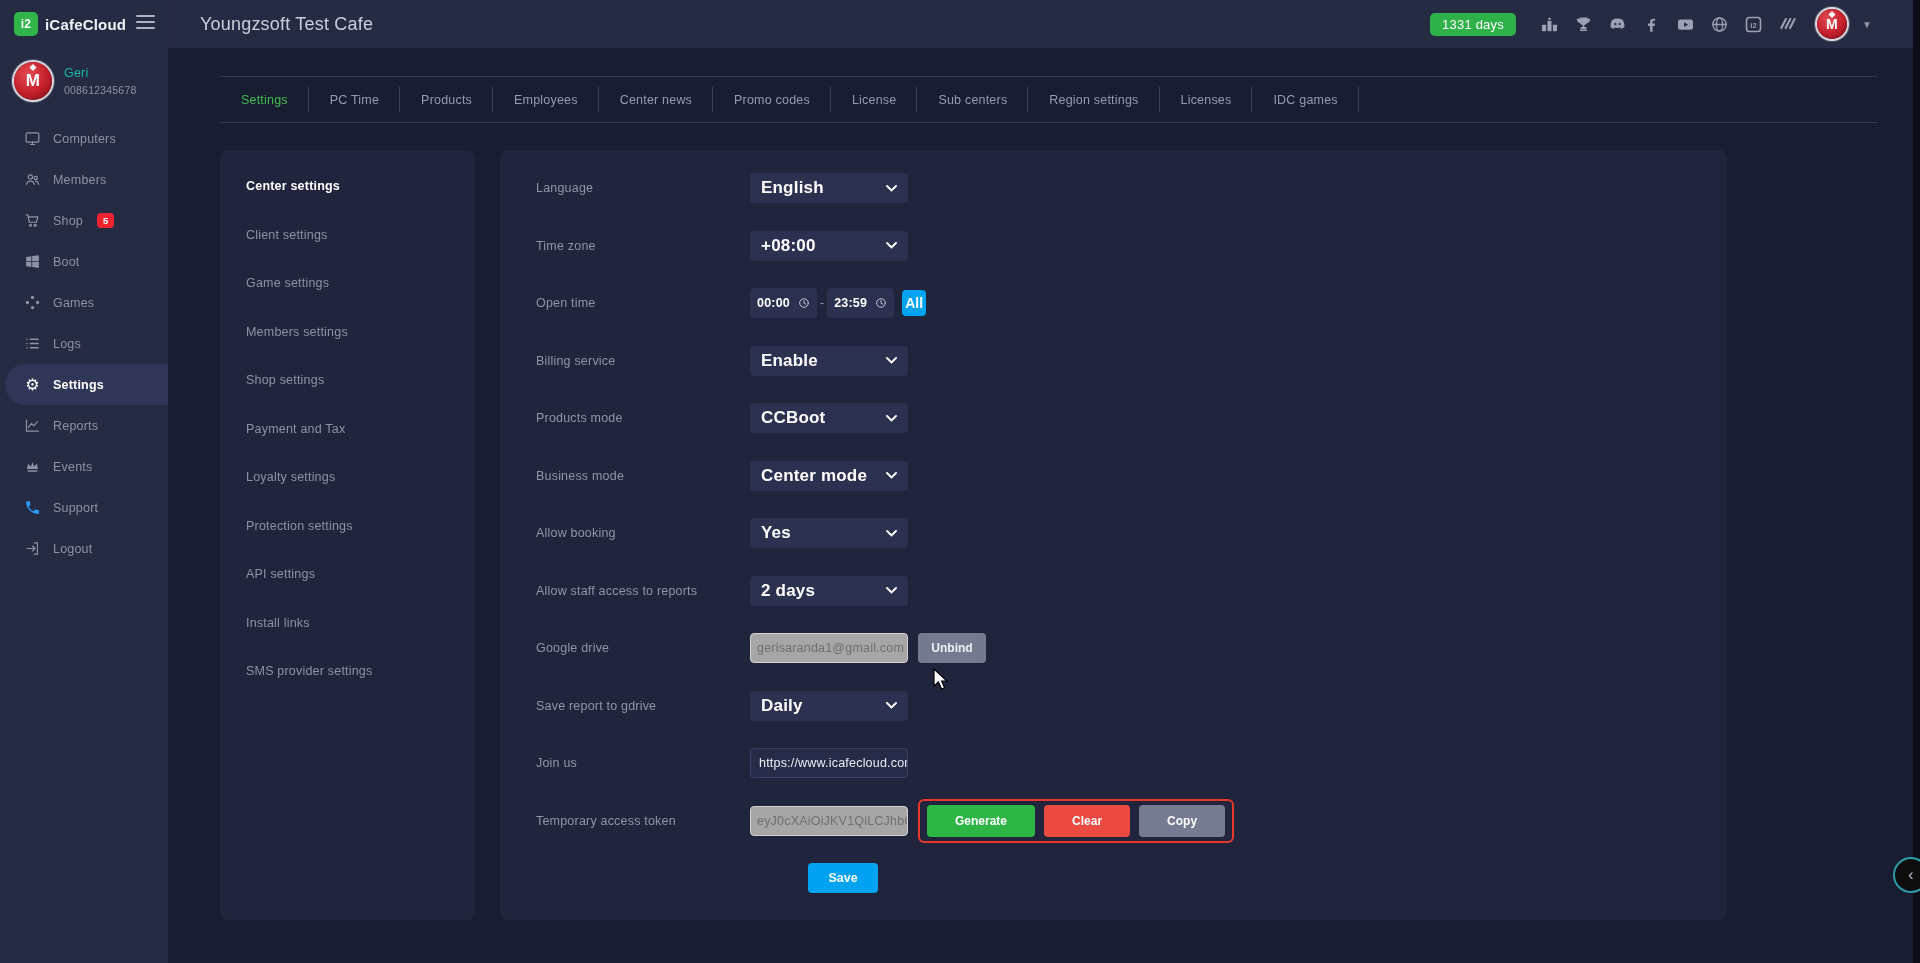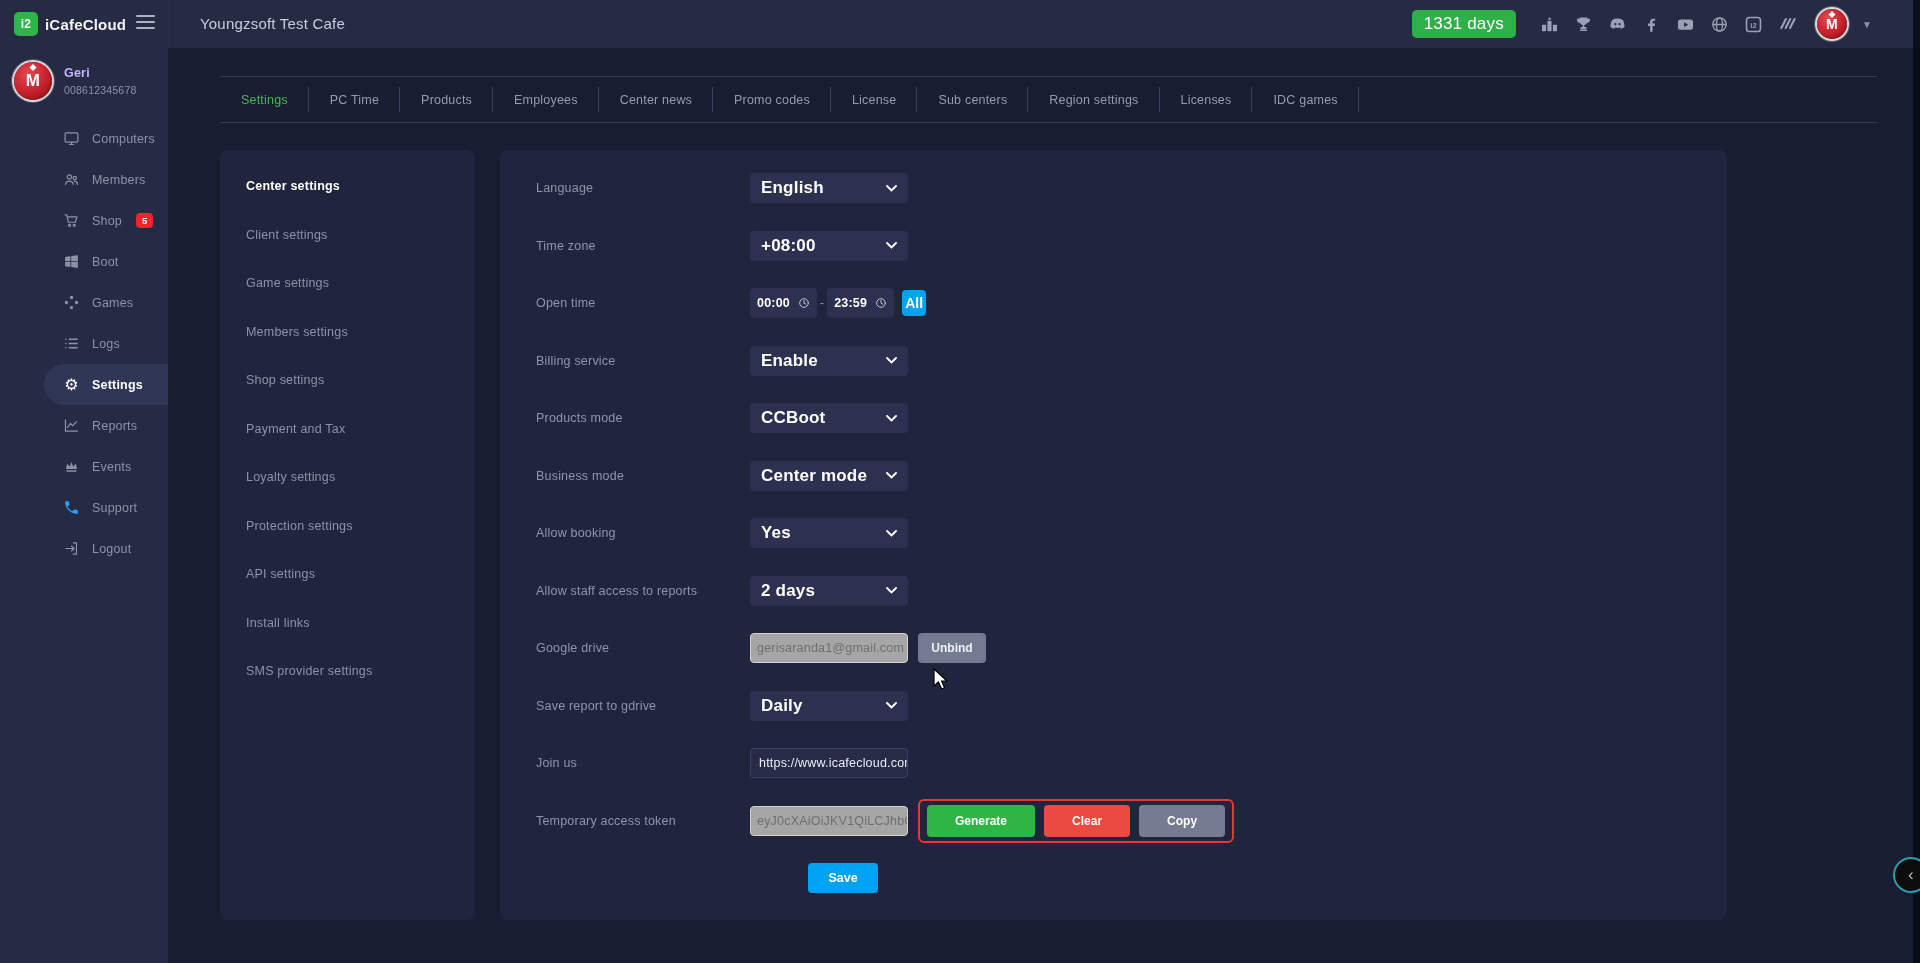--- a/index.html
+++ b/index.html
@@ -8,36 +8,36 @@
   .app { position:relative; width:1920px; height:963px; background:#191d31; overflow:hidden; letter-spacing:.2px; }
 
   
   .topbar { position:absolute; left:0; top:0; width:100%; height:48px; background:#262b44; z-index:5; }
   .brand { position:absolute; left:14px; top:0; height:48px; display:flex; align-items:center; gap:7px; }
   .brand-logo { width:24px; height:24px; background:#2fb54a; border-radius:5px; color:#fff; font-weight:bold; font-size:12px; display:flex; align-items:center; justify-content:center; }
   .brand-name { color:#f2f3f7; font-size:15px; font-weight:bold; }
   .hamburger { position:absolute; left:136px; top:15px; width:19px; cursor:pointer; }
   .hamburger span { display:block; height:2px; background:#aeb3c4; margin-bottom:4px; border-radius:1px; }
   .topbar-divider { position:absolute; left:168px; top:0; width:1px; height:48px; background:#31365249; }
-  .page-title { position:absolute; left:200px; top:0; line-height:48px; color:#c9cdda; font-size:15px; }
+  .page-title { position:absolute; left:200px; top:0; line-height:48px; color:#c9cdda; font-size:18px; }
   .topbar-right { position:absolute; right:48px; top:0; height:48px; display:flex; align-items:center; gap:13px; }
-  .days-badge { background:#2fb14a; color:#fff; font-size:17px; padding:4px 12px; border-radius:5px; margin-right:10px; cursor:pointer; }
+  .days-badge { background:#2fb14a; color:#fff; font-size:13px; padding:4px 12px; border-radius:5px; margin-right:10px; cursor:pointer; }
   .hicon { width:21px; height:21px; color:#9aa0b5; display:flex; align-items:center; justify-content:center; cursor:pointer; }
   .hicon svg { width:19px; height:19px; }
   .avatar { width:30px; height:30px; border-radius:50%; background:radial-gradient(circle at 38% 32%, #e34b52 0%, #c41f2a 55%, #6e0d14 100%); box-shadow:0 0 0 2px #d9dadf, 0 0 0 3px #55596d; color:#fff; font-weight:bold; font-size:14px; display:flex; align-items:center; justify-content:center; margin-left:6px; cursor:pointer; position:relative; }
   .avatar::after { content:""; position:absolute; top:3px; left:50%; width:5px; height:5px; background:#fff; transform:translateX(-50%) rotate(45deg); }
   .chev-down { color:#8d92a8; font-size:10px; margin-left:2px; cursor:pointer; }
 
   
   .sidebar { position:absolute; left:0; top:48px; width:168px; height:915px; background:#262b44; z-index:4; }
   .user-block { display:flex; align-items:center; gap:12px; padding:14px 0 14px 14px; }
   .user-avatar { width:38px; height:38px; font-size:17px; margin-left:0; box-shadow:0 0 0 2px #d9dadf, 0 0 0 3px #55596d; }
-  .user-name { color:#c4b5fd; font-size:12.5px; font-weight:bold; margin-bottom:4px; }
+  .user-name { color:#14b8a6; font-size:12.5px; font-weight:normal; margin-bottom:4px; }
   .user-phone { color:#8d92a8; font-size:10.5px; }
-  .nav { margin-top:4px;padding-left:39px; }
+  .nav { margin-top:4px; }
   .nav-item { height:41px; display:flex; align-items:center; padding-left:24px; gap:12px; color:#8d92a8; font-size:12.5px; cursor:pointer; }
   .nav-item .nicon { width:17px; height:17px; display:flex; align-items:center; justify-content:center; flex:0 0 17px; }
   .nav-item .nicon svg { width:17px; height:17px; }
   .nav-item.active { background:#30365608; background:#303656; border-radius:22px 0 0 22px; margin-left:5px; padding-left:19px; color:#fff; font-weight:bold; }
   .nav-badge { background:#f0232e; color:#fff; font-size:9.5px; font-weight:bold; padding:2px 6px; border-radius:4px; margin-left:2px; }
   .gear-glyph { font-size:16px; line-height:1; }
 
   
   .main { position:absolute; left:168px; top:48px; right:0; bottom:0; }
   .tabsbar { position:absolute; left:52px; top:28px; width:1657px; height:47px; border-top:1px solid #343a58; border-bottom:1px solid #343a58; display:flex; align-items:stretch; }

